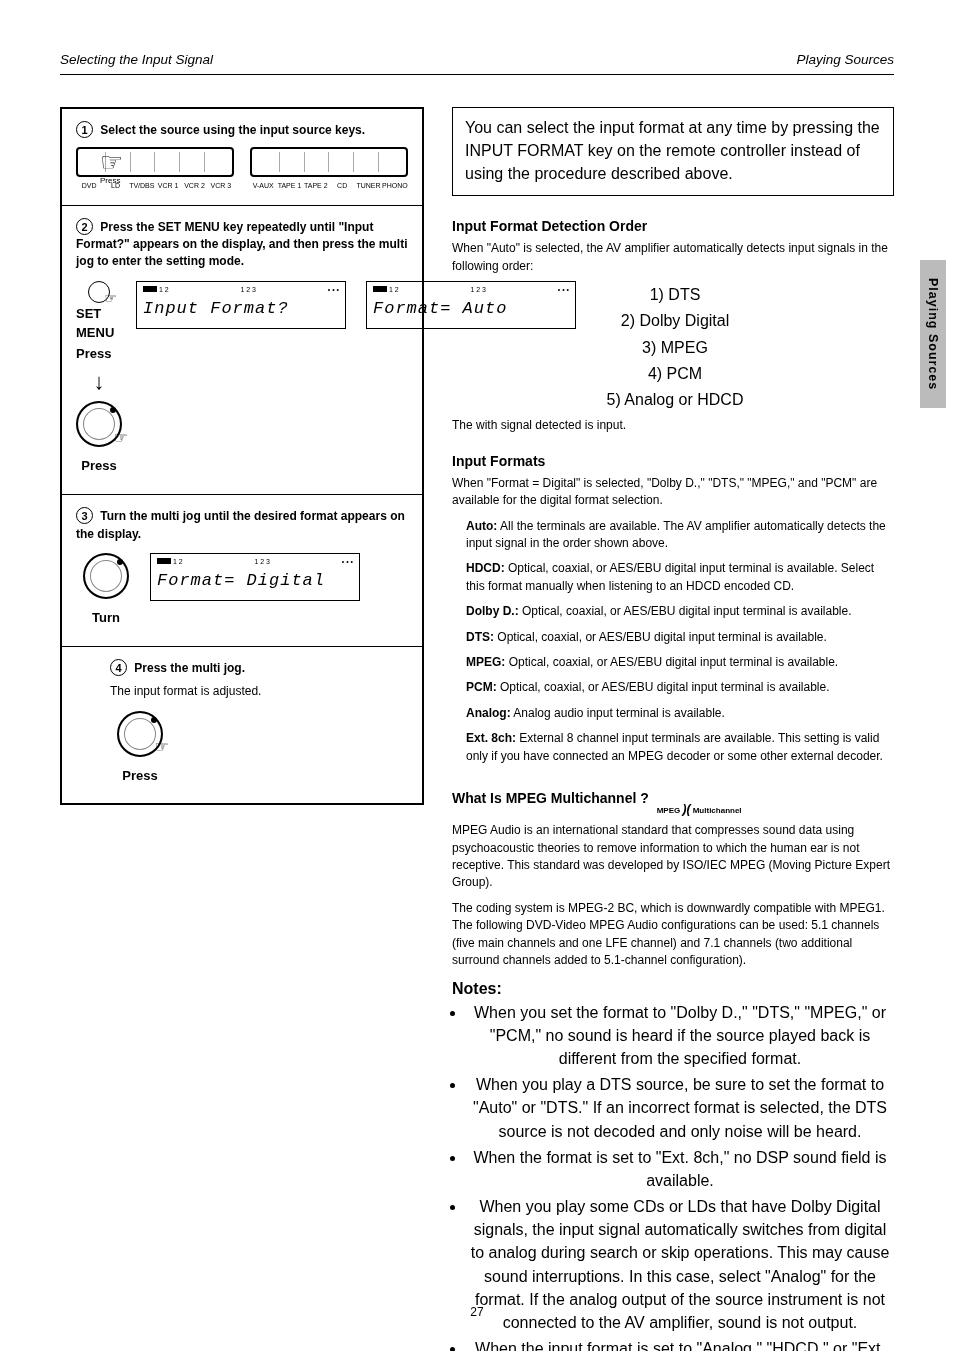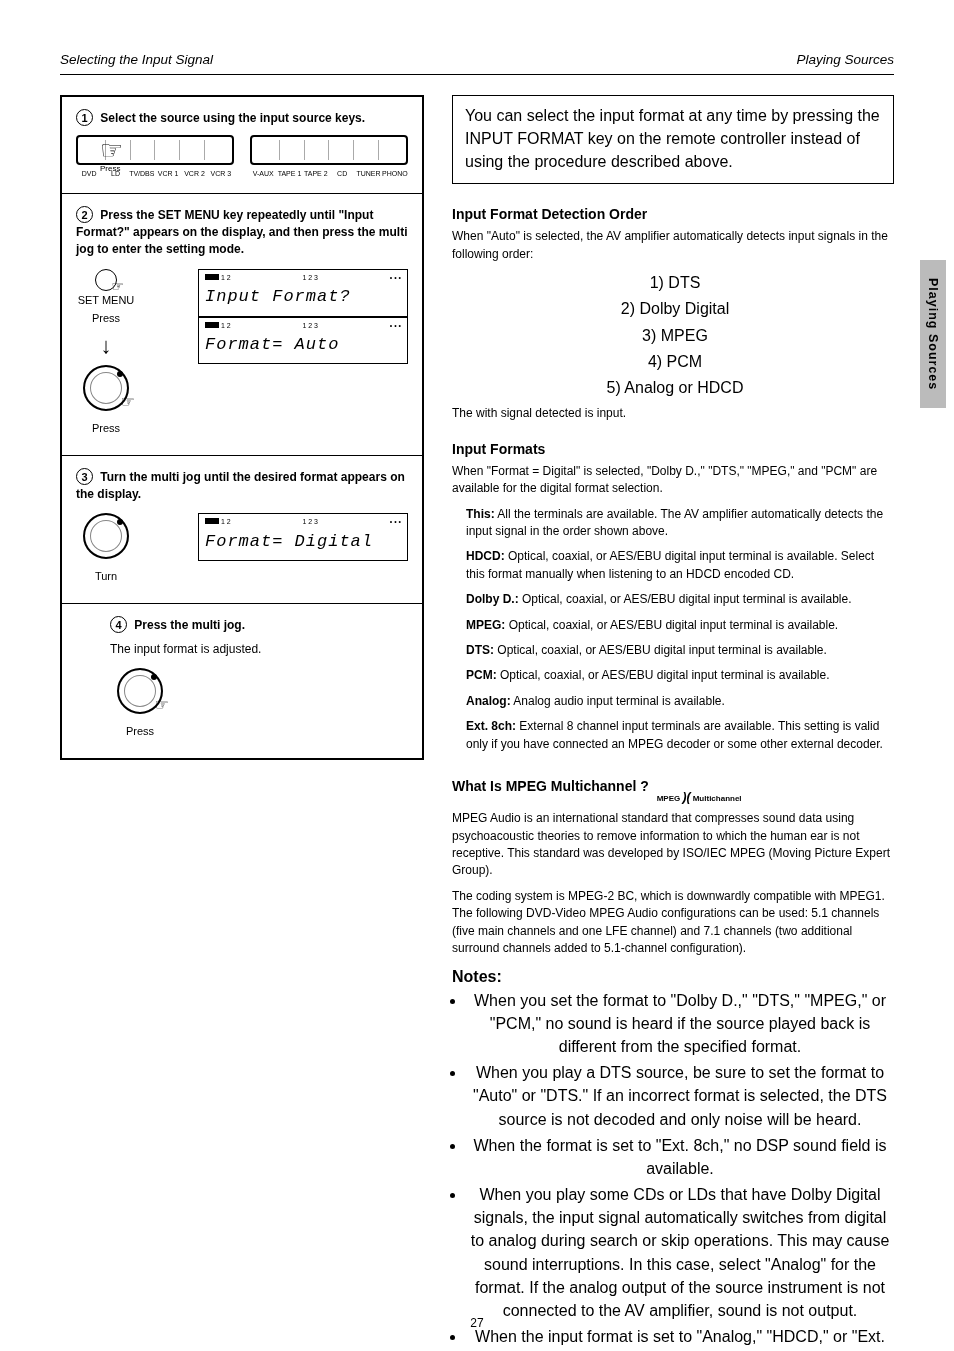--- a/index.html
+++ b/index.html
@@ -12,21 +12,21 @@
     color: #000;
     padding: 50px 60px 40px 60px;
     position: relative;
   }
   .header-row {
     display: flex;
     justify-content: space-between;
     align-items: flex-end;
     border-bottom: 1.5px solid #000;
     padding-bottom: 4px;
-    margin-bottom: 20px;
+    margin-bottom: 32px;
   }
   .header-left { font-style: italic; font-size: 13.5px; }
   .header-right { font-style: italic; font-size: 13.5px; }
   
   .columns {
     display: flex;
     gap: 28px;
     align-items: flex-start;
   }
   .col-left { width: 364px; }
@@ -51,21 +51,21 @@
     text-align: center;
     line-height: 16px;
     font-size: 11px;
     font-weight: bold;
     margin-right: 4px;
   }
   .step-title { font-weight: bold; }
   .step-body { margin-top: 6px; }
   .step-flex { display: flex; gap: 14px; align-items: flex-start; margin-top: 10px; }
   .icon-col { width: 60px; display:flex; flex-direction:column; align-items:center; gap:8px;}
-  .disp-col { flex: 1; display:flex; flex-direction:column; align-items:flex-end;}
+  .disp-col { flex: 1; display:flex; flex-direction:row; gap:20px;align-items:flex-end;}
   
   
   .keypad-row { display:flex; gap:16px; justify-content:center; margin:8px 0 4px 0;}
   .keypad {
     width: 160px; height: 30px;
     border: 2px solid #000;
     border-radius: 4px;
     display:flex;
     align-items:stretch;
     padding:3px;
@@ -122,21 +122,21 @@
     margin-bottom:2px;
   }
   .lcd-top .left-blk { width:14px; height:6px; background:#000; display:inline-block;}
   .lcd-text {
     font-family: "Courier New", monospace;
     font-size: 17px;
     font-style: italic;
     letter-spacing:1px;
     white-space:nowrap;
   }
-  .icon-caption{font-size:11px; text-align:center; margin-top:2px;}
+  .icon-caption{font-size:13px; text-align:left; margin-top:2px;font-weight:bold;}
   
   
   .right-box {
     border:1.5px solid #000;
     padding:8px 12px 10px 12px;
     margin-bottom:20px;
   }
   .right-box p { margin-bottom: 0; font-size:16px;}
   .section-h { font-weight:bold; font-size:14px; margin: 16px 0 4px 0;}
   .bullet-list { margin: 0 0 6px 14px; }
@@ -167,21 +167,21 @@
     writing-mode: vertical-rl;
     background:#bbb;
     padding: 18px 4px;
     font-size:12.5px;
     font-weight:bold;
     letter-spacing:1px;
   }
   
   .footer {
     position:absolute;
-    bottom: 19px;
+    bottom: 30px;
     left: 0; right:0;
     text-align:center;
     font-size:12px;
   }
 </style>
 </head>
 <body>
 
 <div class="header-row">
   <span class="header-left">Selecting the Input Signal</span>
@@ -330,25 +330,25 @@
       <li>2) Dolby Digital</li>
       <li>3) MPEG</li>
       <li>4) PCM</li>
       <li>5) Analog or HDCD</li>
     </ul>
     <p class="para">The with signal detected is input.</p>
 
     <div class="section-h">Input Formats</div>
     <p class="para">When "Format = Digital" is selected, "Dolby D.," "DTS," "MPEG," and "PCM" are available for the digital format selection.</p>
 
-    <div class="def"><span class="dname">This:</span> <span>All the terminals are available. The AV amplifier automatically detects the input signal in the order shown above.</span></div>
+    <div class="def"><span class="dname">Auto:</span> <span>All the terminals are available. The AV amplifier automatically detects the input signal in the order shown above.</span></div>
     <div class="def"><span class="dname">HDCD:</span> <span>Optical, coaxial, or AES/EBU digital input terminal is available. Select this format manually when listening to an HDCD encoded CD.</span></div>
     <div class="def"><span class="dname">Dolby D.:</span> <span>Optical, coaxial, or AES/EBU digital input terminal is available.</span></div>
+    <div class="def"><span class="dname">DTS:</span> <span>Optical, coaxial, or AES/EBU digital input terminal is available.</span></div>
     <div class="def"><span class="dname">MPEG:</span> <span>Optical, coaxial, or AES/EBU digital input terminal is available.</span></div>
-    <div class="def"><span class="dname">DTS:</span> <span>Optical, coaxial, or AES/EBU digital input terminal is available.</span></div>
     <div class="def"><span class="dname">PCM:</span> <span>Optical, coaxial, or AES/EBU digital input terminal is available.</span></div>
     <div class="def"><span class="dname">Analog:</span> <span>Analog audio input terminal is available.</span></div>
     <div class="def"><span class="dname">Ext. 8ch:</span> <span>External 8 channel input terminals are available. This setting is valid only if you have connected an MPEG decoder or some other external decoder.</span></div>
 
     <div class="section-h">
       <span>What Is MPEG Multichannel    ?</span>
       <span class="mpeg-logo">MPEG <span class="x">)(</span> Multichannel</span>
     </div>
     <p class="para">MPEG Audio is an international standard that compresses sound data using psychoacoustic theories to remove information to which the human ear is not receptive. This standard was developed by ISO/IEC MPEG (Moving Picture Expert Group).</p>
     <p class="para">The coding system is MPEG-2 BC, which is downwardly compatible with MPEG1. The following DVD-Video MPEG Audio configurations can be used: 5.1 channels (five main channels and one LFE channel) and 7.1 channels (two additional surround channels added to 5.1-channel configuration).</p>

